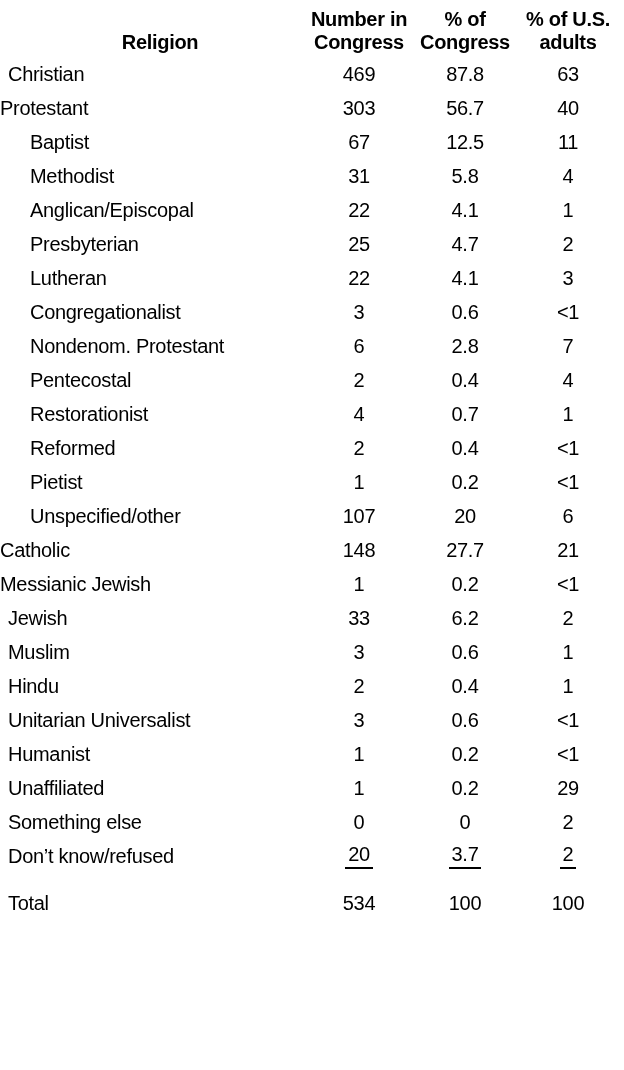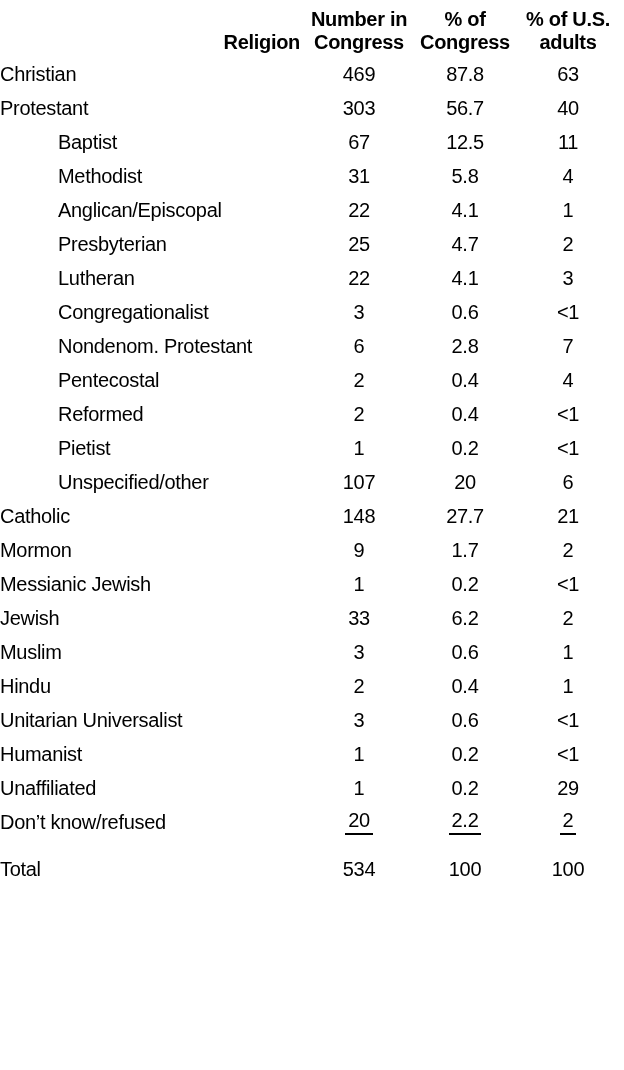--- a/index.html
+++ b/index.html
@@ -23,38 +23,38 @@
   col.c-pctus { width: 112px; }
 
   thead th {
     font-size: 20px;
     font-weight: 700;
     line-height: 23px;
     vertical-align: bottom;
     padding: 8px 0 3px 0;
     letter-spacing: -0.3px;
   }
-  th.h-label { text-align: right; padding-left: 20px; }
+  th.h-label { text-align: center; padding-left: 20px; }
   th.h-num   { text-align: center; }
 
   tbody td {
     font-size: 20px;
     font-weight: 400;
     height: 34px;
     padding: 0;
     vertical-align: middle;
     letter-spacing: -0.3px;
     white-space: nowrap;
   }
   td.label { text-align: left; }
   td.num   { text-align: center; }
 
-  .indent-0 { }
+  .indent-0 { padding-left: 8px; }
   .indent-1 { }
-  .indent-2 { padding-left: 58px; }
+  .indent-2 { padding-left: 30px; }
 
   .sumline {
     display: inline-block;
     border-bottom: 2px solid #000000;
     padding: 0 3px 1px 3px;
   }
 
   tr.total-row td {
     font-weight: 400;
     padding-top: 12px;
@@ -146,20 +146,26 @@
           <td class="num">2.8</td>
           <td class="num">7</td>
         </tr>
         <tr>
           <td class="label indent-2">Pentecostal</td>
           <td class="num">2</td>
           <td class="num">0.4</td>
           <td class="num">4</td>
         </tr>
         <tr>
+          <td class="label indent-2">Restorationist</td>
+          <td class="num">4</td>
+          <td class="num">0.7</td>
+          <td class="num">1</td>
+        </tr>
+        <tr>
           <td class="label indent-2">Reformed</td>
           <td class="num">2</td>
           <td class="num">0.4</td>
           <td class="num">&lt;1</td>
         </tr>
         <tr>
           <td class="label indent-2">Pietist</td>
           <td class="num">1</td>
           <td class="num">0.2</td>
           <td class="num">&lt;1</td>
@@ -170,26 +176,20 @@
           <td class="num">20</td>
           <td class="num">6</td>
         </tr>
         <tr>
           <td class="label indent-1">Catholic</td>
           <td class="num">148</td>
           <td class="num">27.7</td>
           <td class="num">21</td>
         </tr>
         <tr>
-          <td class="label indent-1">Mormon</td>
-          <td class="num">9</td>
-          <td class="num">1.7</td>
-          <td class="num">2</td>
-        </tr>
-        <tr>
           <td class="label indent-1">Messianic Jewish</td>
           <td class="num">1</td>
           <td class="num">0.2</td>
           <td class="num">&lt;1</td>
         </tr>
         <tr>
           <td class="label indent-0">Jewish</td>
           <td class="num">33</td>
           <td class="num">6.2</td>
           <td class="num">2</td>
@@ -218,23 +218,29 @@
           <td class="num">0.2</td>
           <td class="num">&lt;1</td>
         </tr>
         <tr>
           <td class="label indent-0">Unaffiliated</td>
           <td class="num">1</td>
           <td class="num">0.2</td>
           <td class="num">29</td>
         </tr>
         <tr>
+          <td class="label indent-0">Something else</td>
+          <td class="num">0</td>
+          <td class="num">0</td>
+          <td class="num">2</td>
+        </tr>
+        <tr>
           <td class="label indent-0">Don’t know/refused</td>
           <td class="num"><span class="sumline">20</span></td>
-          <td class="num"><span class="sumline">2.2</span></td>
+          <td class="num"><span class="sumline">3.7</span></td>
           <td class="num"><span class="sumline">2</span></td>
         </tr>
         <tr class="total-row">
           <td class="label indent-0">Total</td>
           <td class="num">534</td>
           <td class="num">100</td>
           <td class="num">100</td>
         </tr>
       </tbody>
   </table>

